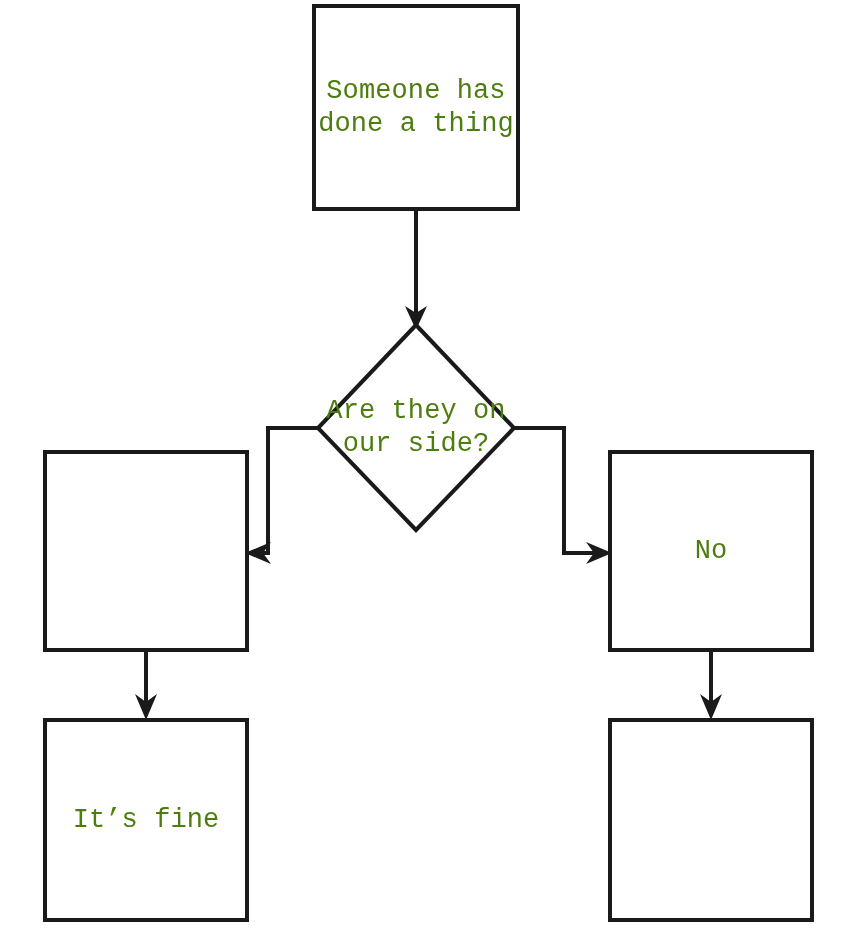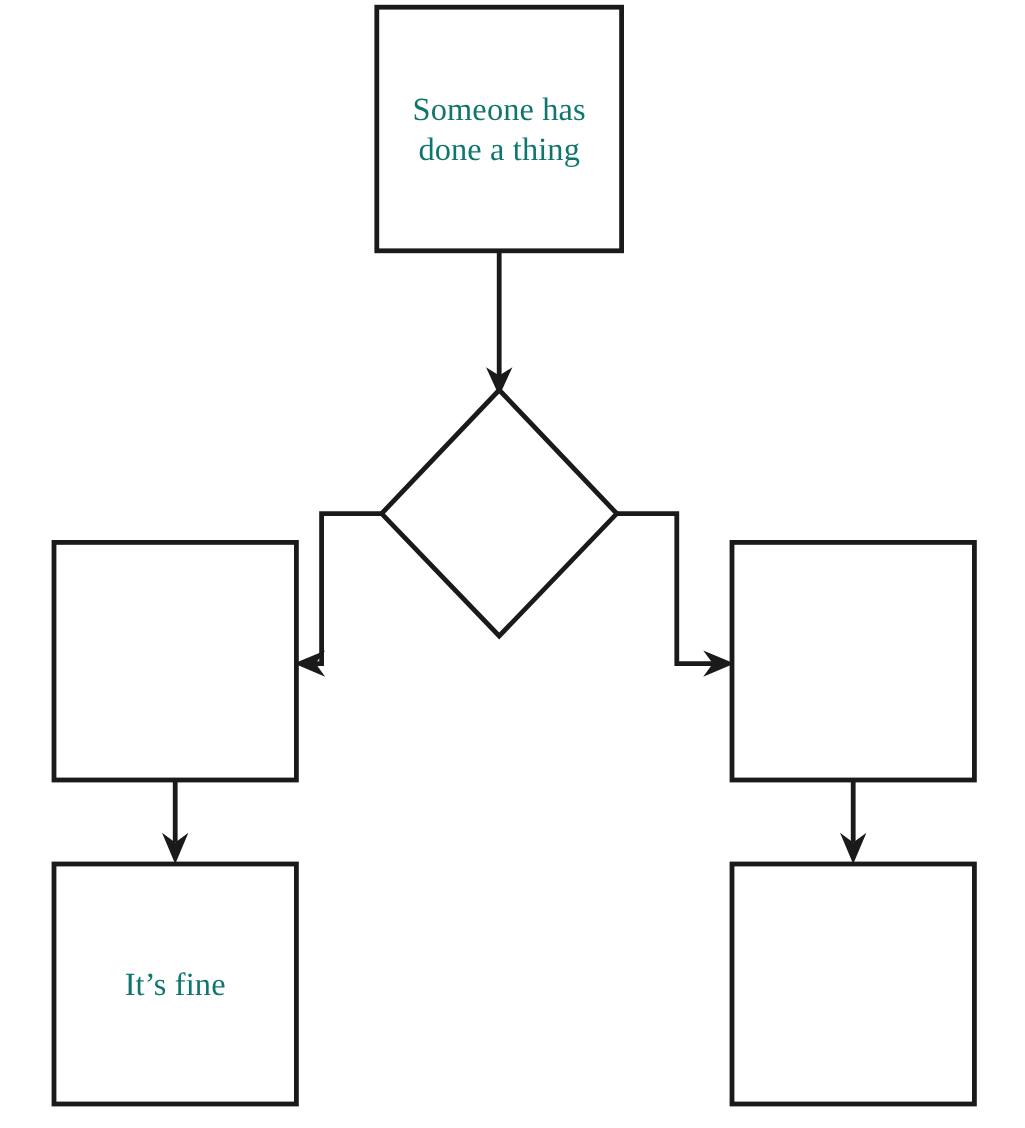--- a/index.html
+++ b/index.html
@@ -42,22 +42,22 @@
   .arrow-head {
     fill: #1a1a1a;
     stroke: none;
   }
   .node-label {
     position: absolute;
     display: flex;
     align-items: center;
     justify-content: center;
     text-align: center;
-    color: #0f766e;
-    font-family: Liberation Serif, serif;
+    color: #4d7c0f;
+    font-family: Liberation Mono, monospace;
     font-size: 27px;
     line-height: 1.22;
     letter-spacing: 0.1px;
     white-space: pre-line;
     pointer-events: none;
   }
   .label-process   { font-size: 27px; }
   .label-decision  { font-size: 27px; }
   .label-terminal  { font-size: 27px; }
 </style>
@@ -103,19 +103,22 @@
 
     <rect class="node-shape" x="45" y="720" width="202" height="200"></rect>
 
     <rect class="node-shape" x="610" y="720" width="202" height="200"></rect>
 
   </svg>
 
   <div class="node-label label-process" style="left:314px; top:6px; width:204px; height:203px;">Someone has
 done a thing</div>
 
+  <div class="node-label label-decision" style="left:296px; top:325px; width:240px; height:205px;">Are they on
+our side?</div>
 
 
+  <div class="node-label label-process" style="left:610px; top:452px; width:202px; height:198px;">No</div>
 
   <div class="node-label label-terminal" style="left:45px; top:720px; width:202px; height:200px;">It’s fine</div>
 
 
 </div>
 
 </body></html>

